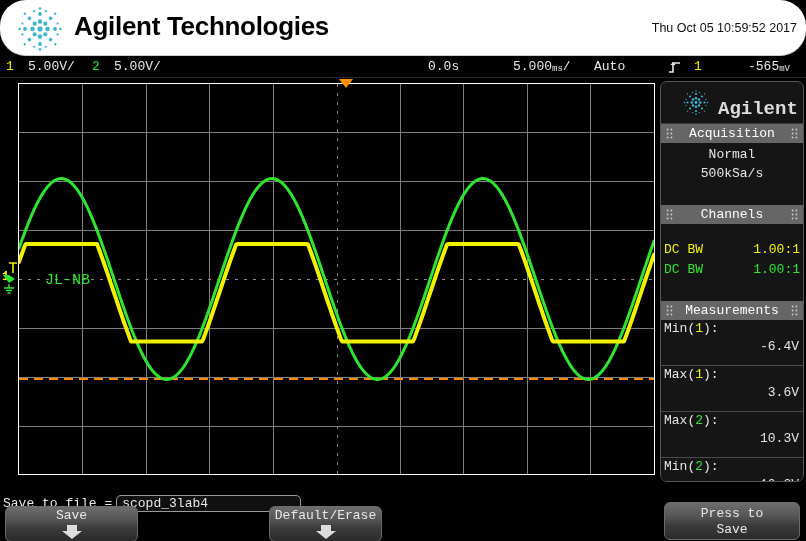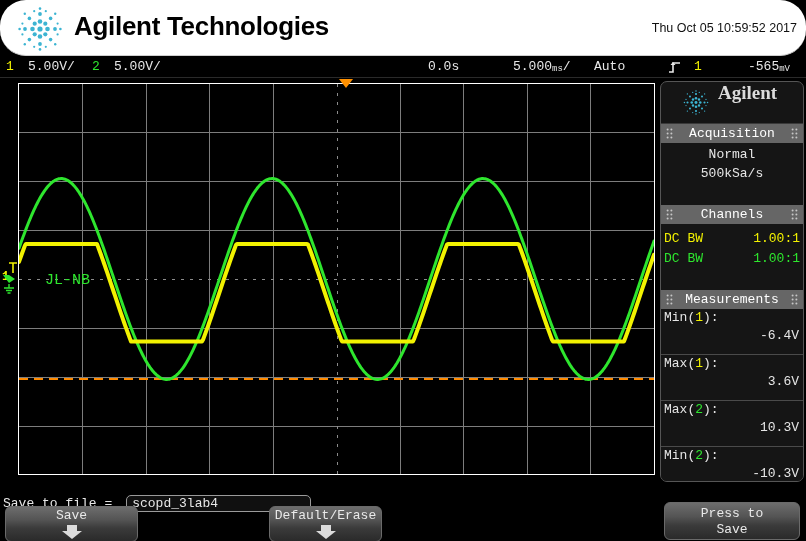--- a/index.html
+++ b/index.html
@@ -135,22 +135,22 @@
     border-radius: 7px;
     box-sizing: border-box;
     overflow: hidden;
   }
   #sb-logo {
     height: 41px; position: relative;
     border-bottom: 1px solid #3a3a3a;
   }
   #sb-logo-mark { position: absolute; left: 18px; top: 4px; width: 34px; height: 33px; }
   #sb-logo-text {
-    position: absolute; left: 57px; top: 0;
-    font-family: Liberation Serif, serif;
+    position: absolute; left: 57px; top: 16px;
+    font-family: Liberation Mono, monospace;
     font-size: 19px; font-weight: bold; color: #dcdcdc;
   }
   .sb-head {
     height: 19px; background: #666;
     color: #ffffff;
     font-family: "Liberation Mono", monospace;
     font-size: 13px;
     text-align: center;
     line-height: 19px;
     position: relative;
@@ -188,21 +188,21 @@
     position: absolute; left: 3px; top: 12px;
     height: 18px;
     display: flex; align-items: center;
   }
   #savefile-label {
     font-family: "Liberation Mono", monospace;
     font-size: 13px; color: #e8e8e8;
     white-space: nowrap;
   }
   #savefile-input {
-    margin-left: 14px;
+    margin-left: 4px;
     width: 185px; height: 17px;
     background: #101010;
     border: 1px solid #9a9a9a;
     border-radius: 5px;
     color: #e8e8e8;
     font-family: "Liberation Mono", monospace;
     font-size: 13px;
     padding: 0 5px;
     box-sizing: border-box;
     line-height: 15px;
@@ -436,21 +436,21 @@
       <g fill="#d8d8d8">
           <circle cx="1.6" cy="1.6" r="1"></circle>
           <circle cx="5.4" cy="1.6" r="1"></circle>
       <circle cx="1.6" cy="5.5" r="1"></circle>
           <circle cx="5.4" cy="5.5" r="1"></circle>
       <circle cx="1.6" cy="9.4" r="1"></circle>
           <circle cx="5.4" cy="9.4" r="1"></circle>
         </g>
     </svg>
   </div>
-  <div class="sb-body" style="height:61px;padding-top:5px;">
+  <div class="sb-body" style="height:61px;padding-top:16px;">
     <div class="chan-row" style="color:#f2f200;">
       <span>DC BW</span>
       <span>1.00:1</span>
     </div>
     <div class="chan-row" style="color:#2ee62e;">
       <span>DC BW</span>
       <span>1.00:1</span>
     </div>
     <div class="sb-spacer-chan"></div>
   </div>

